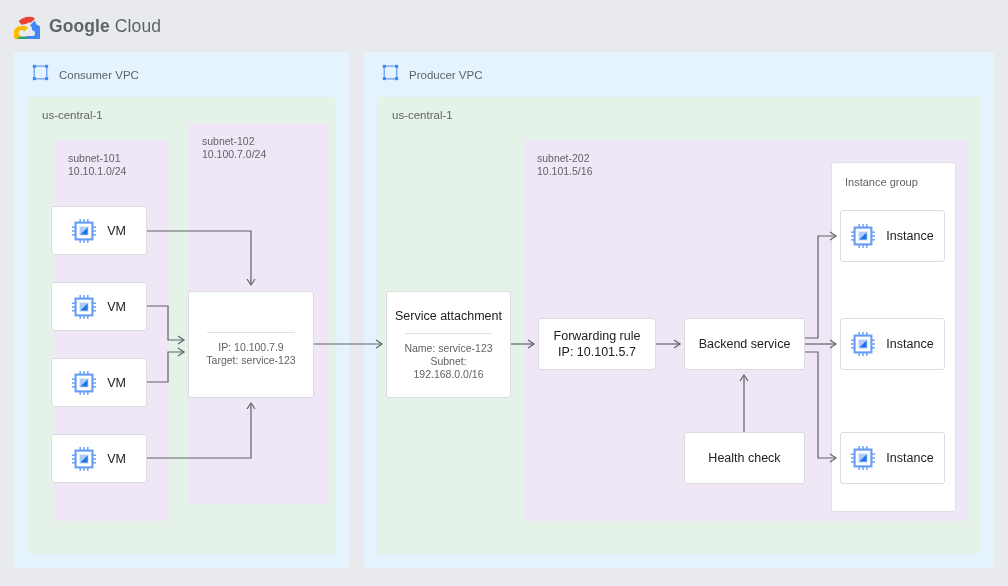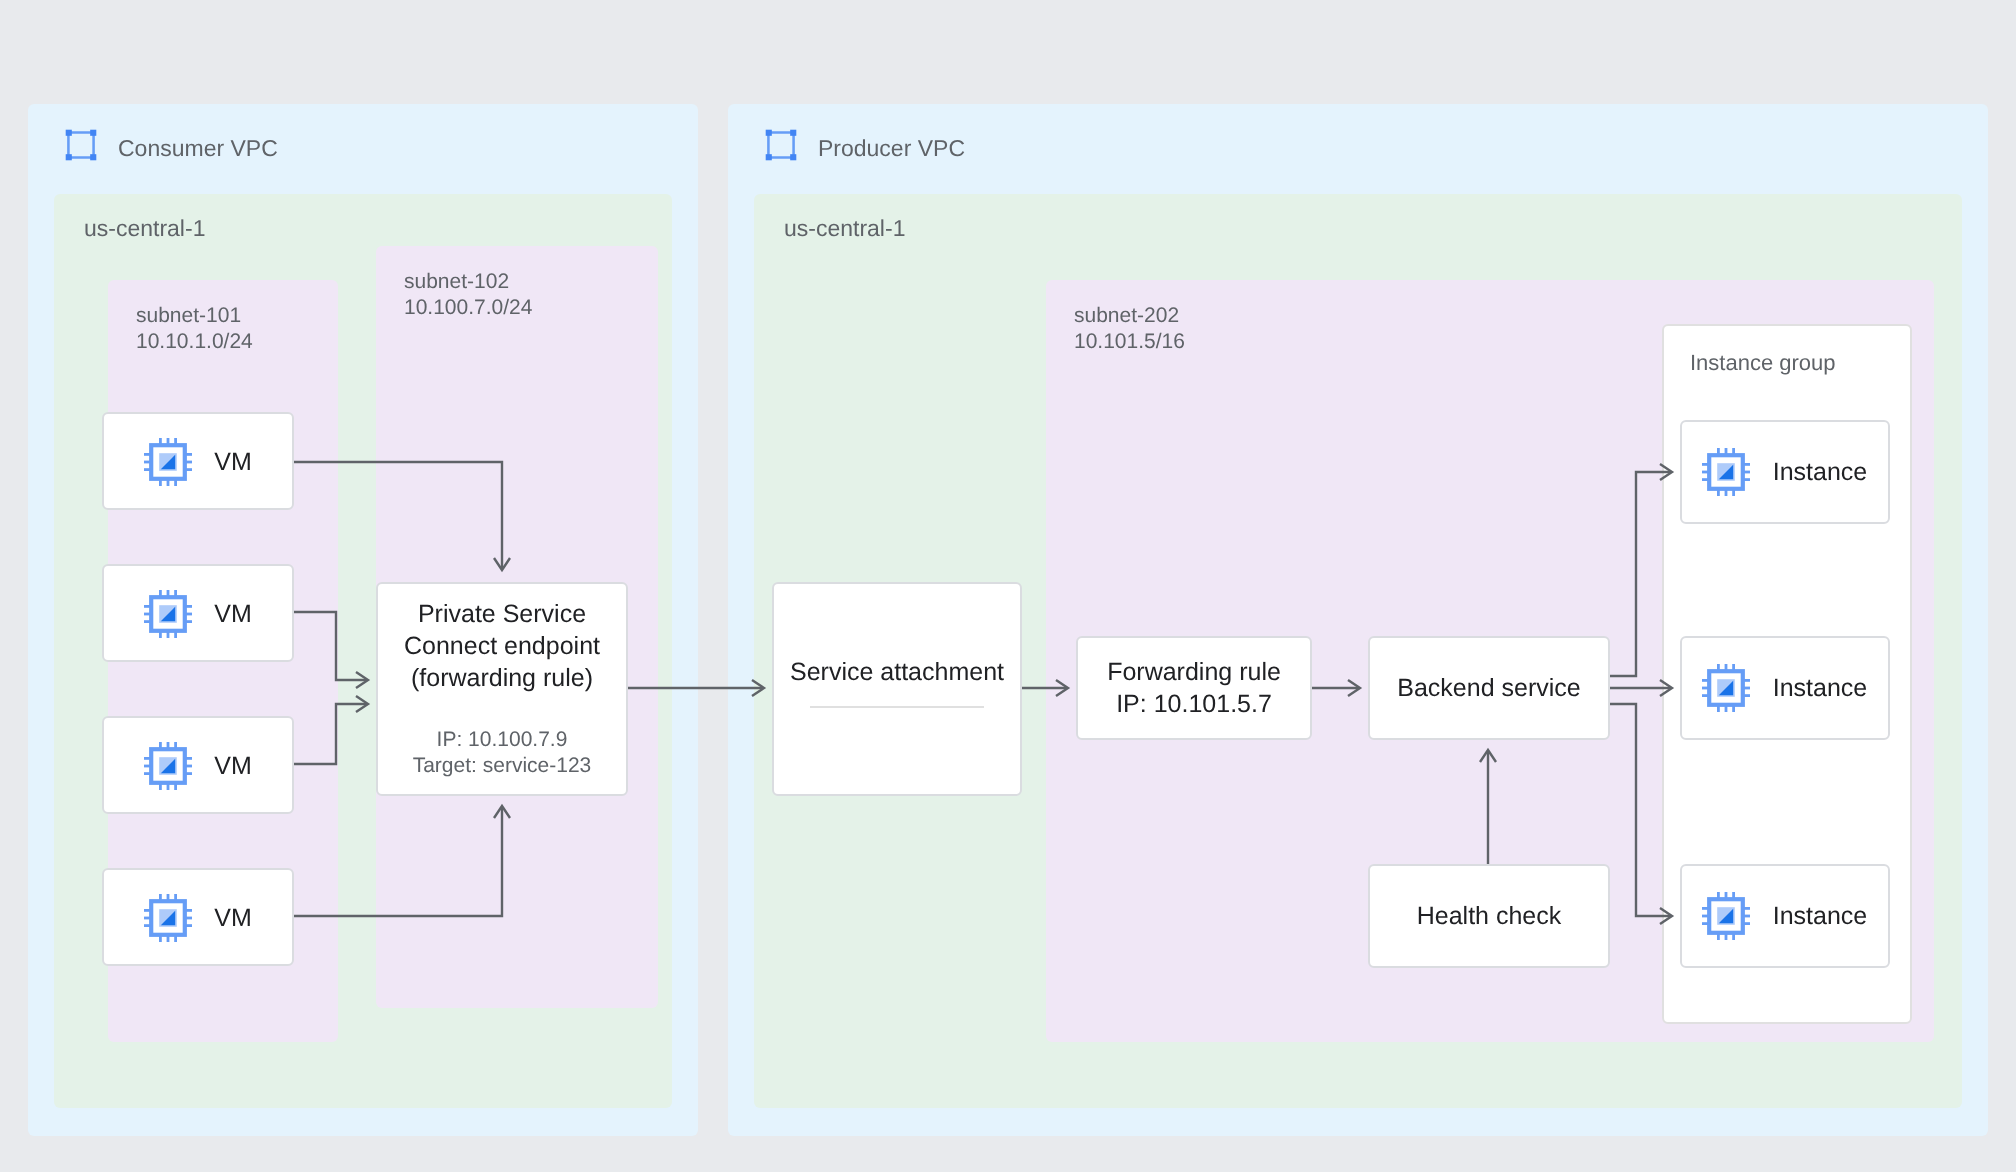--- a/index.html
+++ b/index.html
@@ -58,20 +58,29 @@
   
   .wires{position:absolute;left:0;top:0;width:1008px;height:586px;pointer-events:none;}
   .wire{fill:none;stroke:#5f6368;stroke-width:1.2;}
   .wire-head{fill:none;stroke:#5f6368;stroke-width:1.2;}
 </style>
 </head>
 <body>
 
 <div class="page">
 
+  <div class="header">
+    <svg class="gc-logo" viewBox="0 0 36 30">
+      <path d="M22.3 10.2l1.6.02 4.5-4.5.22-1.9A20.3 20.3 0 0 0 6.4 8.0l3.8 5.4 6.3-1 .3-.3a7.9 7.9 0 0 1 5.5-1.9z" fill="#ea4335"></path>
+      <path d="M30.9 12.9a14.1 14.1 0 0 0-2.3-5.1l-6.3 6.3a7.9 7.9 0 0 1 2.9 6.2v.8a3.95 3.95 0 0 1 0 7.9h-7.9l-.8.8v4.7l.8.8h7.9A10.3 10.3 0 0 0 30.9 12.9z" fill="#4285f4"></path>
+      <path d="M9.3 36h7.9V29.7H9.3a3.9 3.9 0 0 1-1.6-.35l-1.1.34-4.5 4.5-.4 1.1A10.2 10.2 0 0 0 9.3 36z" fill="#34a853"></path>
+      <path d="M9.3 15.4A10.3 10.3 0 0 0 3.1 33.9l5.7-5.7a3.95 3.95 0 1 1 5.2-5.2l5.7-5.7a10.28 10.28 0 0 0-10.4-1.9z" fill="#fbbc05"></path>
+    </svg>
+    <div class="gc-word"><b>Google</b> <span>Cloud</span></div>
+  </div>
 
   <div class="vpc" style="left:14px;top:52px;width:335px;height:516px;">
     <div class="vpc-head">
       <svg class="vpc-icon" viewBox="0 0 20 20">
         <path d="M4 2.6h12M4 17.4h12M2.6 4v12M17.4 4v12" stroke="#669df6" stroke-width="1.5" fill="none"></path>
         <rect x="1" y="1" width="3.6" height="3.6" fill="#4285f4"></rect>
         <rect x="15.4" y="1" width="3.6" height="3.6" fill="#4285f4"></rect>
         <rect x="1" y="15.4" width="3.6" height="3.6" fill="#4285f4"></rect>
         <rect x="15.4" y="15.4" width="3.6" height="3.6" fill="#4285f4"></rect>
       </svg>
@@ -185,23 +194,20 @@
         </g>
         <rect x="3.6" y="3.6" width="16.8" height="16.8" fill="none" stroke="#669df6" stroke-width="2.1"></rect>
         <rect x="7.6" y="7.6" width="8.8" height="8.8" fill="#aecbfa"></rect>
         <path d="M15.6 8.4v7.2H8.4z" fill="#1a73e8"></path>
       </svg>
       <div class="vm-text">VM</div>
     </div>
   </div>
 
   <div class="card" style="left:188px;top:291px;width:126px;height:107px;">
-    <div class="card-title">Private Service
-Connect endpoint
-(forwarding rule)</div>
     <div class="card-rule"></div>
     <div class="card-sub">IP: 10.100.7.9
 Target: service-123</div>
   </div>
 
   <div class="vpc" style="left:364px;top:52px;width:630px;height:516px;">
     <div class="vpc-head">
       <svg class="vpc-icon" viewBox="0 0 20 20">
         <path d="M4 2.6h12M4 17.4h12M2.6 4v12M17.4 4v12" stroke="#669df6" stroke-width="1.5" fill="none"></path>
         <rect x="1" y="1" width="3.6" height="3.6" fill="#4285f4"></rect>
@@ -217,20 +223,23 @@
 
       <div class="subnet" style="left:146px;top:43px;width:444px;height:381px;">
         <div class="subnet-label"><span>subnet-202</span><br><span>10.101.5/16</span></div>
       </div>
     </div>
   </div>
 
   <div class="card" style="left:386px;top:291px;width:125px;height:107px;">
     <div class="card-title">Service attachment</div>
     <div class="card-rule"></div>
+    <div class="card-sub">Name: service-123
+Subnet:
+192.168.0.0/16</div>
   </div>
 
   <div class="node" style="left:538px;top:318px;width:118px;height:52px;">
     <div class="node-label">Forwarding rule
 IP: 10.101.5.7</div>
   </div>
 
   <div class="node" style="left:684px;top:318px;width:121px;height:52px;">
     <div class="node-label">Backend service</div>
   </div>

